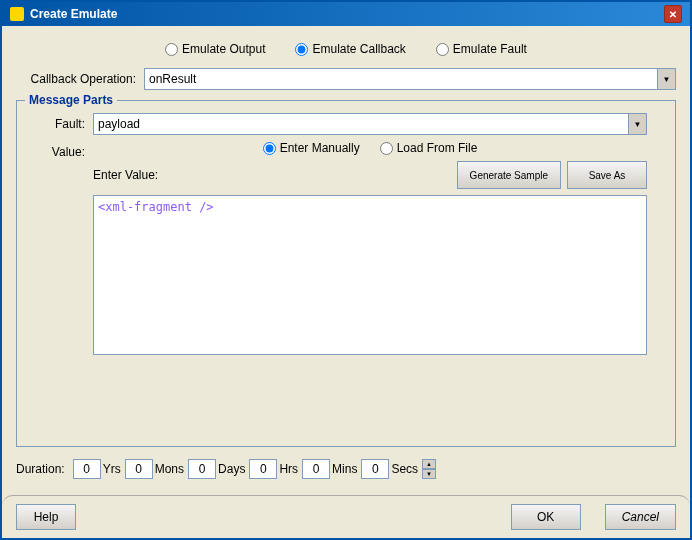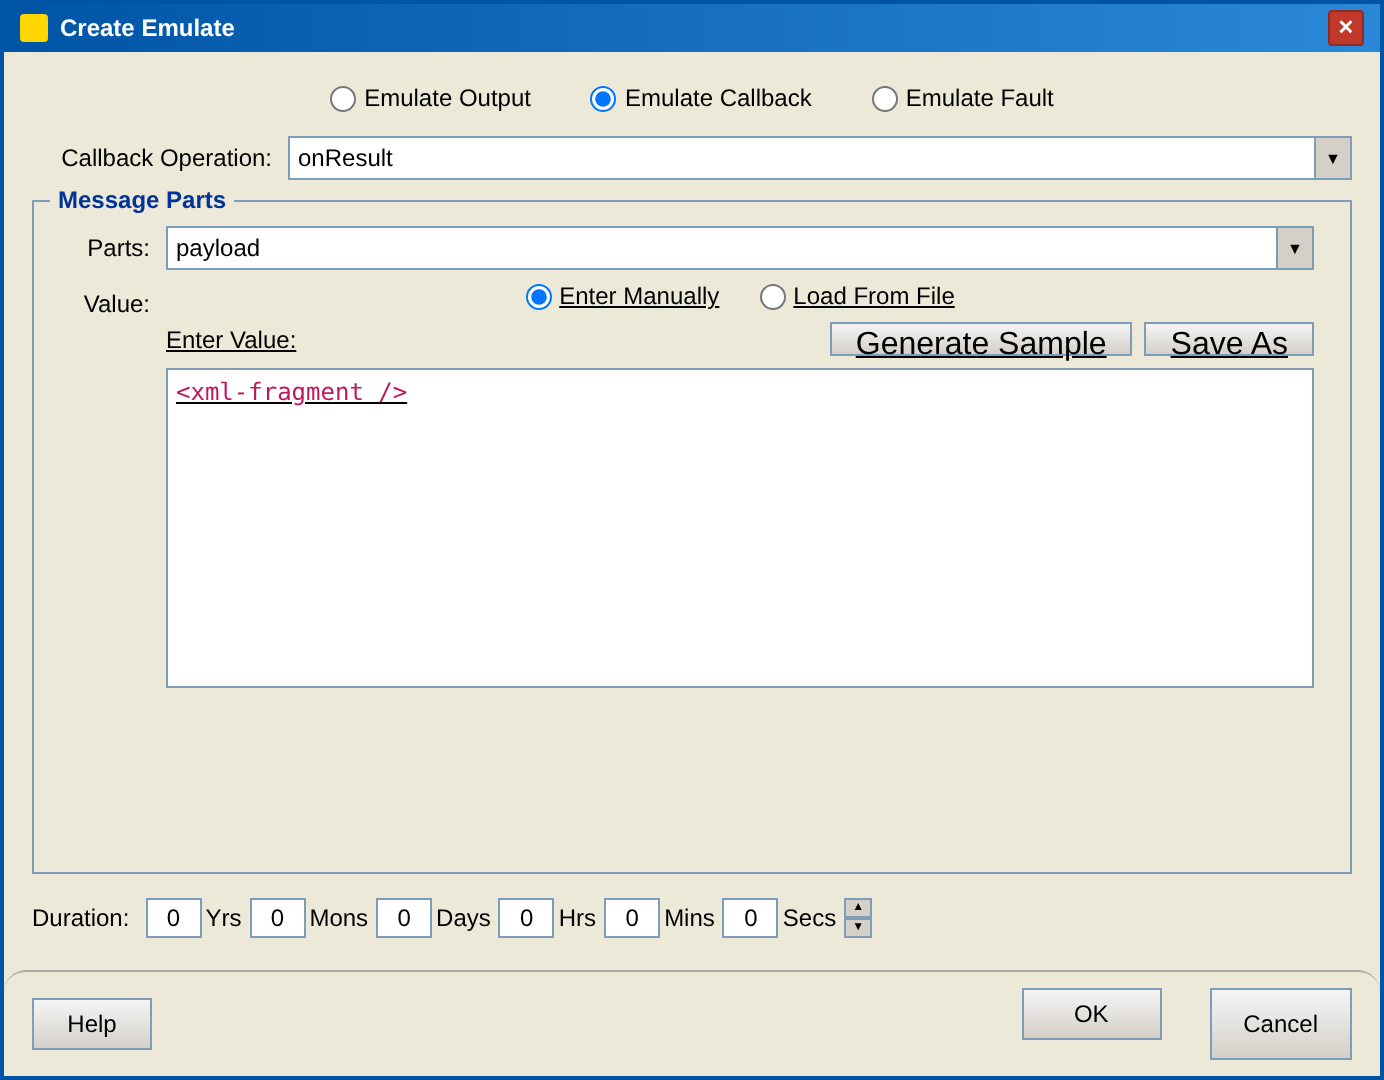--- a/index.html
+++ b/index.html
@@ -105,21 +105,21 @@
       height: 22px;
       border: 1px solid #7f9db9;
       background: #f0f0f0;
       padding: 2px 4px;
       font-size: 12px;
       color: #333;
     }
 
     .group-box {
       border: 1px solid #7f9db9;
-      padding: 8px 18px;
+      padding: 8px 28px;
       margin-top: 4px;
       position: relative;
       flex: 1;
       display: flex;
       flex-direction: column;
       gap: 6px;
     }
 
     .group-box-title {
       position: absolute;
@@ -160,21 +160,20 @@
       gap: 8px;
       align-items: flex-start;
       flex: 1;
     }
 
     .value-inner {
       flex: 1;
       display: flex;
       flex-direction: column;
       gap: 6px;
-      text-decoration: underline;
     }
 
     .radio-sub-row {
       display: flex;
       justify-content: center;
       gap: 20px;
       align-items: center;
     }
 
     .enter-value-row {
@@ -186,39 +185,39 @@
     .enter-value-label {
       font-size: 12px;
     }
 
     .button-group {
       display: flex;
       gap: 6px;
     }
 
     .btn {
-      height: 17px;
+      height: 28px;
       padding: 2px 12px;
       border: 1px solid #7f9db9;
       background: linear-gradient(to bottom, #f5f5f5, #d4d0c8);
-      font-size: 16px;
+      font-size: 10px;
       cursor: pointer;
       min-width: 80px;
     }
 
     .code-area {
       flex: 1;
       border: 1px solid #7f9db9;
       background: white;
       padding: 4px;
       font-family: monospace;
       font-size: 12px;
       resize: none;
       min-height: 160px;
-      color: #be185d;
+      color: #8b5cf6;
     }
 
     .duration-row {
       display: flex;
       align-items: center;
       gap: 4px;
       padding: 6px 0;
       flex-shrink: 0;
     }
 
@@ -285,27 +284,28 @@
       height: 26px;
       min-width: 70px;
       padding: 2px 16px;
       border: 1px solid #7f9db9;
       background: linear-gradient(to bottom, #f5f5f5, #d4d0c8);
       font-size: 12px;
       cursor: pointer;
     }
 
     .btn-cancel {
-      height: 36px;
+      height: 26px;
       min-width: 70px;
       padding: 2px 16px;
       border: 1px solid #7f9db9;
       background: linear-gradient(to bottom, #f5f5f5, #d4d0c8);
       font-size: 12px;
       cursor: pointer;
+      font-style: italic;
     }
 
     .btn-help {
       height: 26px;
       min-width: 60px;
       padding: 2px 12px;
       border: 1px solid #7f9db9;
       background: linear-gradient(to bottom, #f5f5f5, #d4d0c8);
       font-size: 12px;
       cursor: pointer;
@@ -387,21 +387,21 @@
         </select>
         <div class="select-arrow">▼</div>
       </div>
     </div>
 
 
     <div class="group-box">
       <span class="group-box-title">Message Parts</span>
 
       <div class="part-row">
-        <span class="part-label">Parts:</span>
+        <span class="part-label">Fault:</span>
         <div class="select-wrapper">
           <select>
             <option>payload</option>
           </select>
           <div class="select-arrow">▼</div>
         </div>
       </div>
 
       <div class="value-container">
         <span class="value-label">Value:</span>

